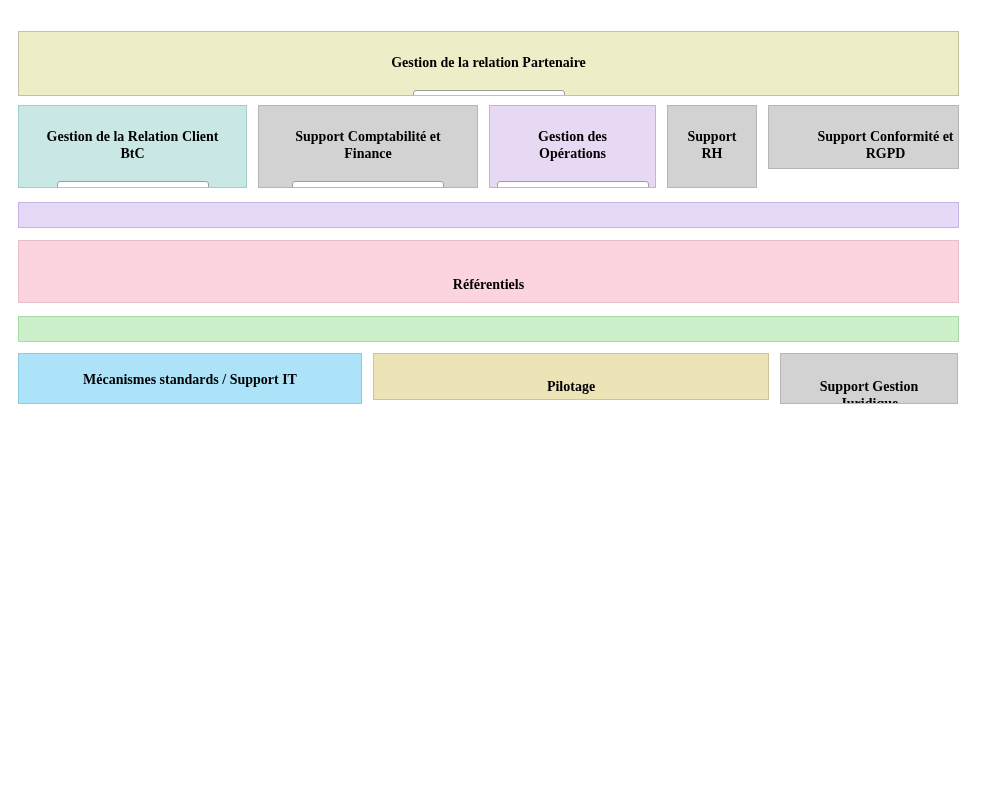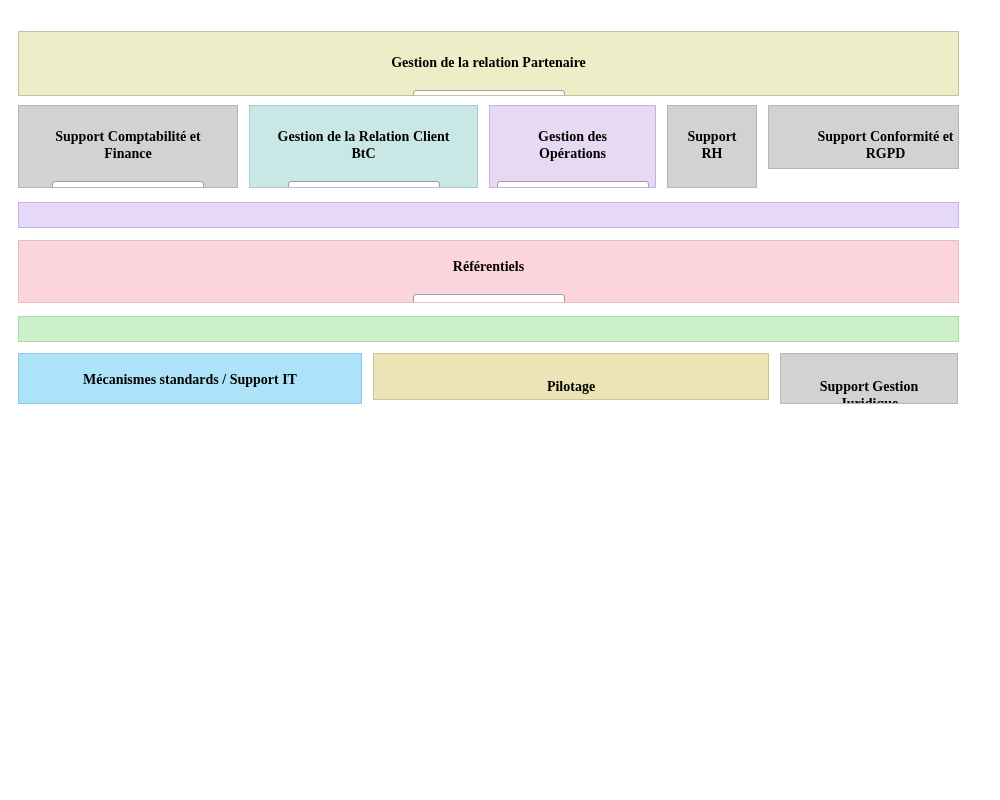--- a/index.html
+++ b/index.html
@@ -34,21 +34,21 @@
   .row6{gap:11px;}
 
   .b-full{width:941px;}
   .b-partenaire{height:65px;padding-top:5px;background:#ededc7;border-color:#c2c2a2;}
   .b-clientbtc{width:229px;height:83px;padding-top:5px;background:#c9e8e5;border-color:#a3cdc9;}
   .b-compta{width:220px;height:83px;padding-top:5px;background:#d2d2d2;border-color:#b6b6b6;}
   .b-rh{width:90px;height:83px;padding-top:5px;background:#d2d2d2;border-color:#b6b6b6;}
   .b-operations{width:167px;height:83px;padding-top:5px;background:#e7d8f3;border-color:#c9b1dd;}
   .b-conformite{width:191px;height:64px;padding-top:5px;background:#d2d2d2;border-color:#b6b6b6;padding-left:44px;}
   .b-echanges{height:26px;padding-top:4px;background:#e6d8f7;border-color:#c8b4e4;}
-  .b-referentiels{height:63px;padding-top:0;background:#fbd4dd;border-color:#e8bcc8;}
+  .b-referentiels{height:63px;padding-top:18px;background:#fbd4dd;border-color:#e8bcc8;}
   .b-canaux{height:26px;padding-top:4px;background:#cbf0ca;border-color:#a9dba8;}
   .b-mecanismes{width:344px;height:51px;background:#ace3f8;border-color:#8cc9e2;}
   .b-pilotage{width:396px;height:47px;padding-top:7px;background:#ece3b7;border-color:#cdc398;}
   .b-juridique{width:178px;height:51px;padding-top:7px;background:#d2d2d2;border-color:#b6b6b6;}
 
   .appbox{
     box-sizing:border-box;
     display:block;
     width:152px;height:28px;
     margin:2px auto 0 auto;
@@ -68,31 +68,31 @@
       <div class="block b-full b-partenaire">
         <span class="title">Gestion de la relation Partenaire</span>
         <span class="appbox">
           
           
         </span>
       </div>
     </div>
 
     <div class="row row2">
-      <div class="block b-compta">
-        <span class="title">Support Comptabilité et
-Finance</span>
+      <div class="block b-clientbtc">
+        <span class="title">Gestion de la Relation Client
+BtC</span>
         <span class="appbox">
           
           
         </span>
       </div>
-      <div class="block b-clientbtc">
-        <span class="title">Gestion de la Relation Client
-BtC</span>
+      <div class="block b-compta">
+        <span class="title">Support Comptabilité et
+Finance</span>
         <span class="appbox">
           
           
         </span>
       </div>
       <div class="block b-operations">
         <span class="title">Gestion des
 Opérations</span>
         <span class="appbox">
           

